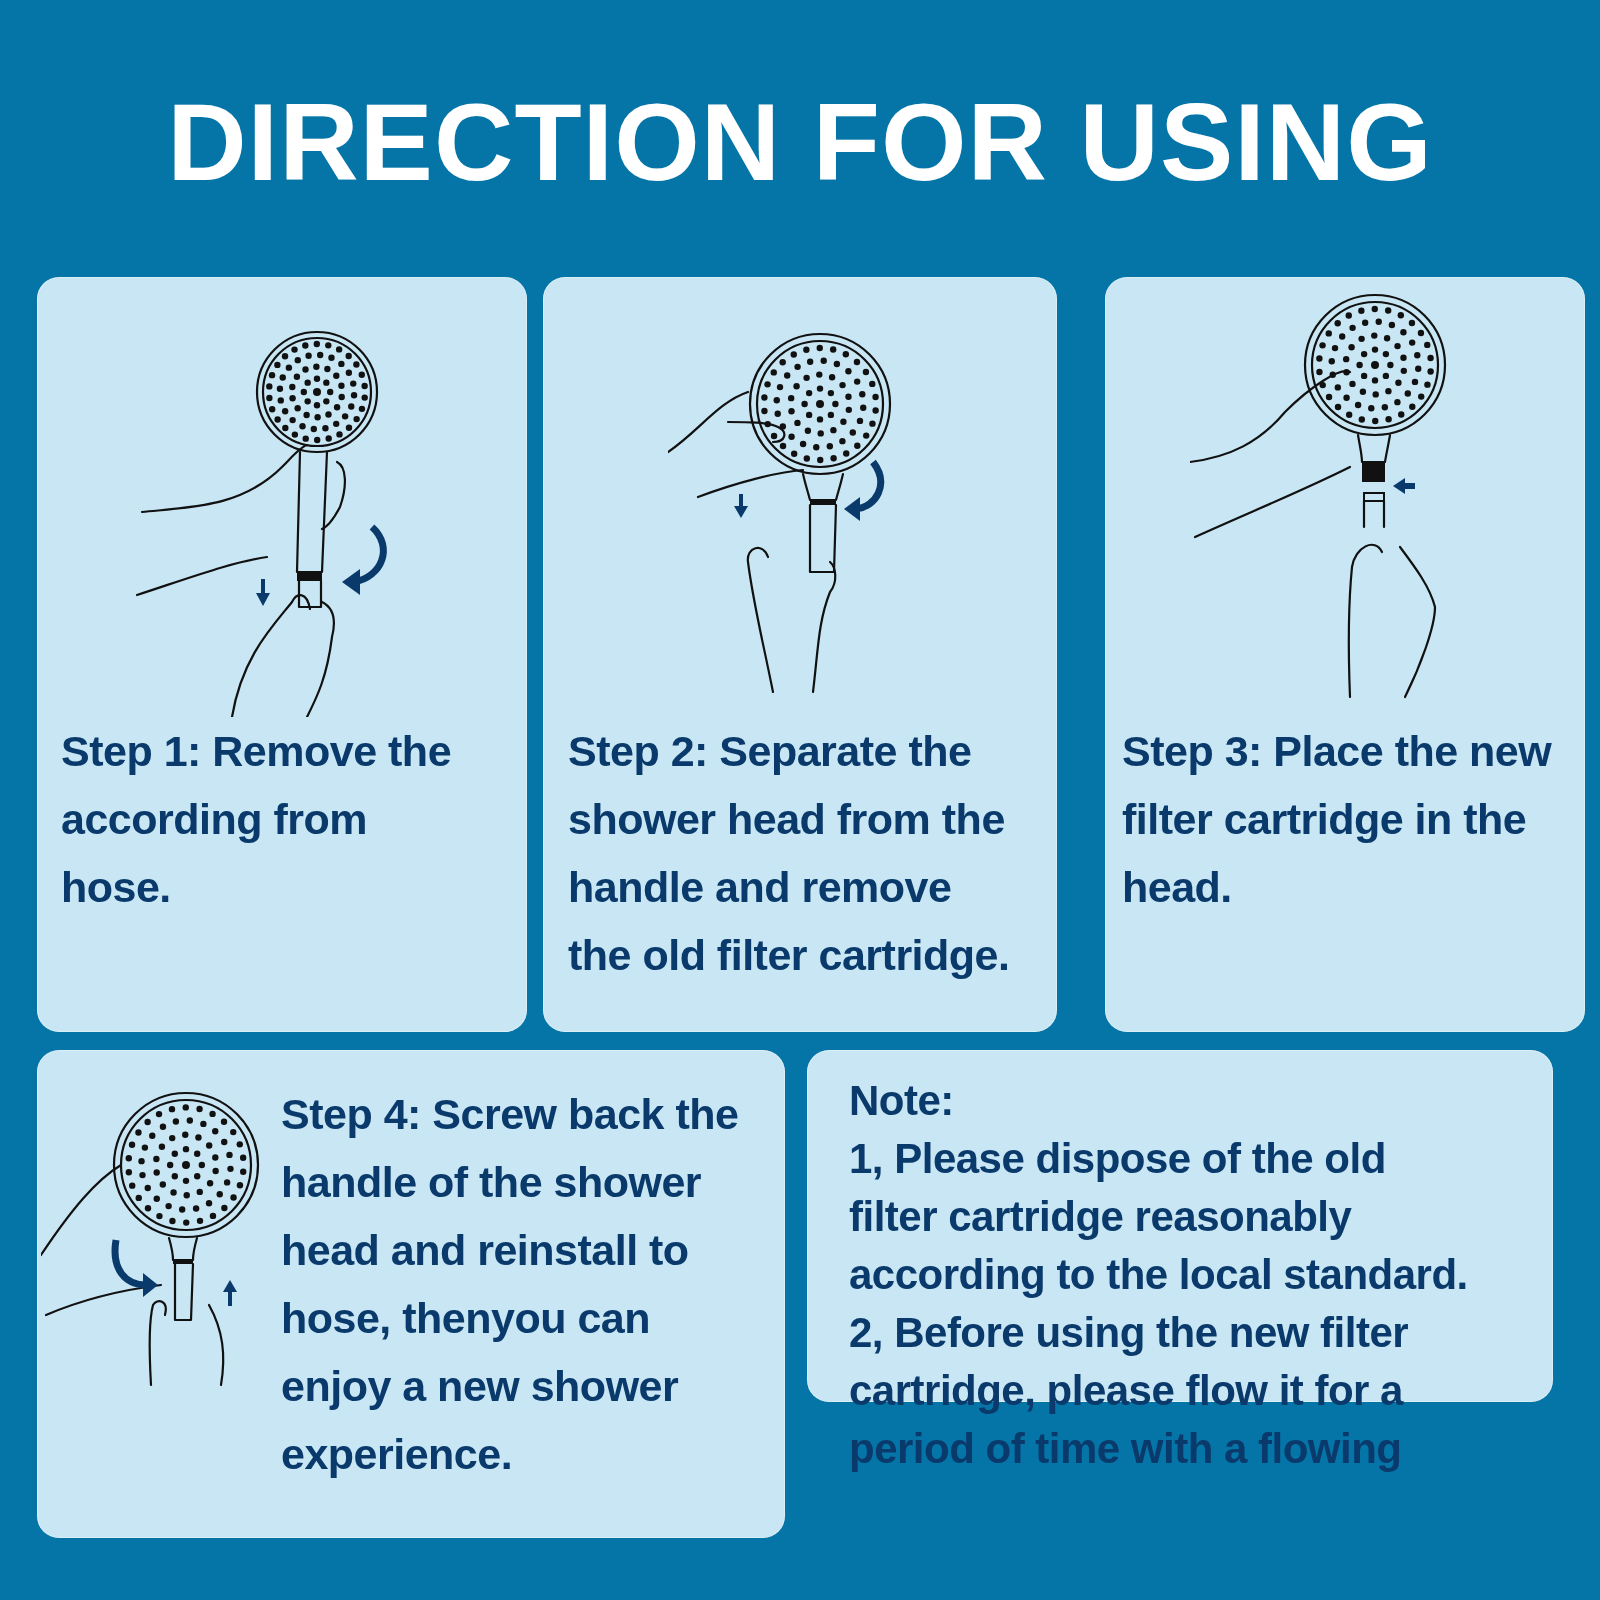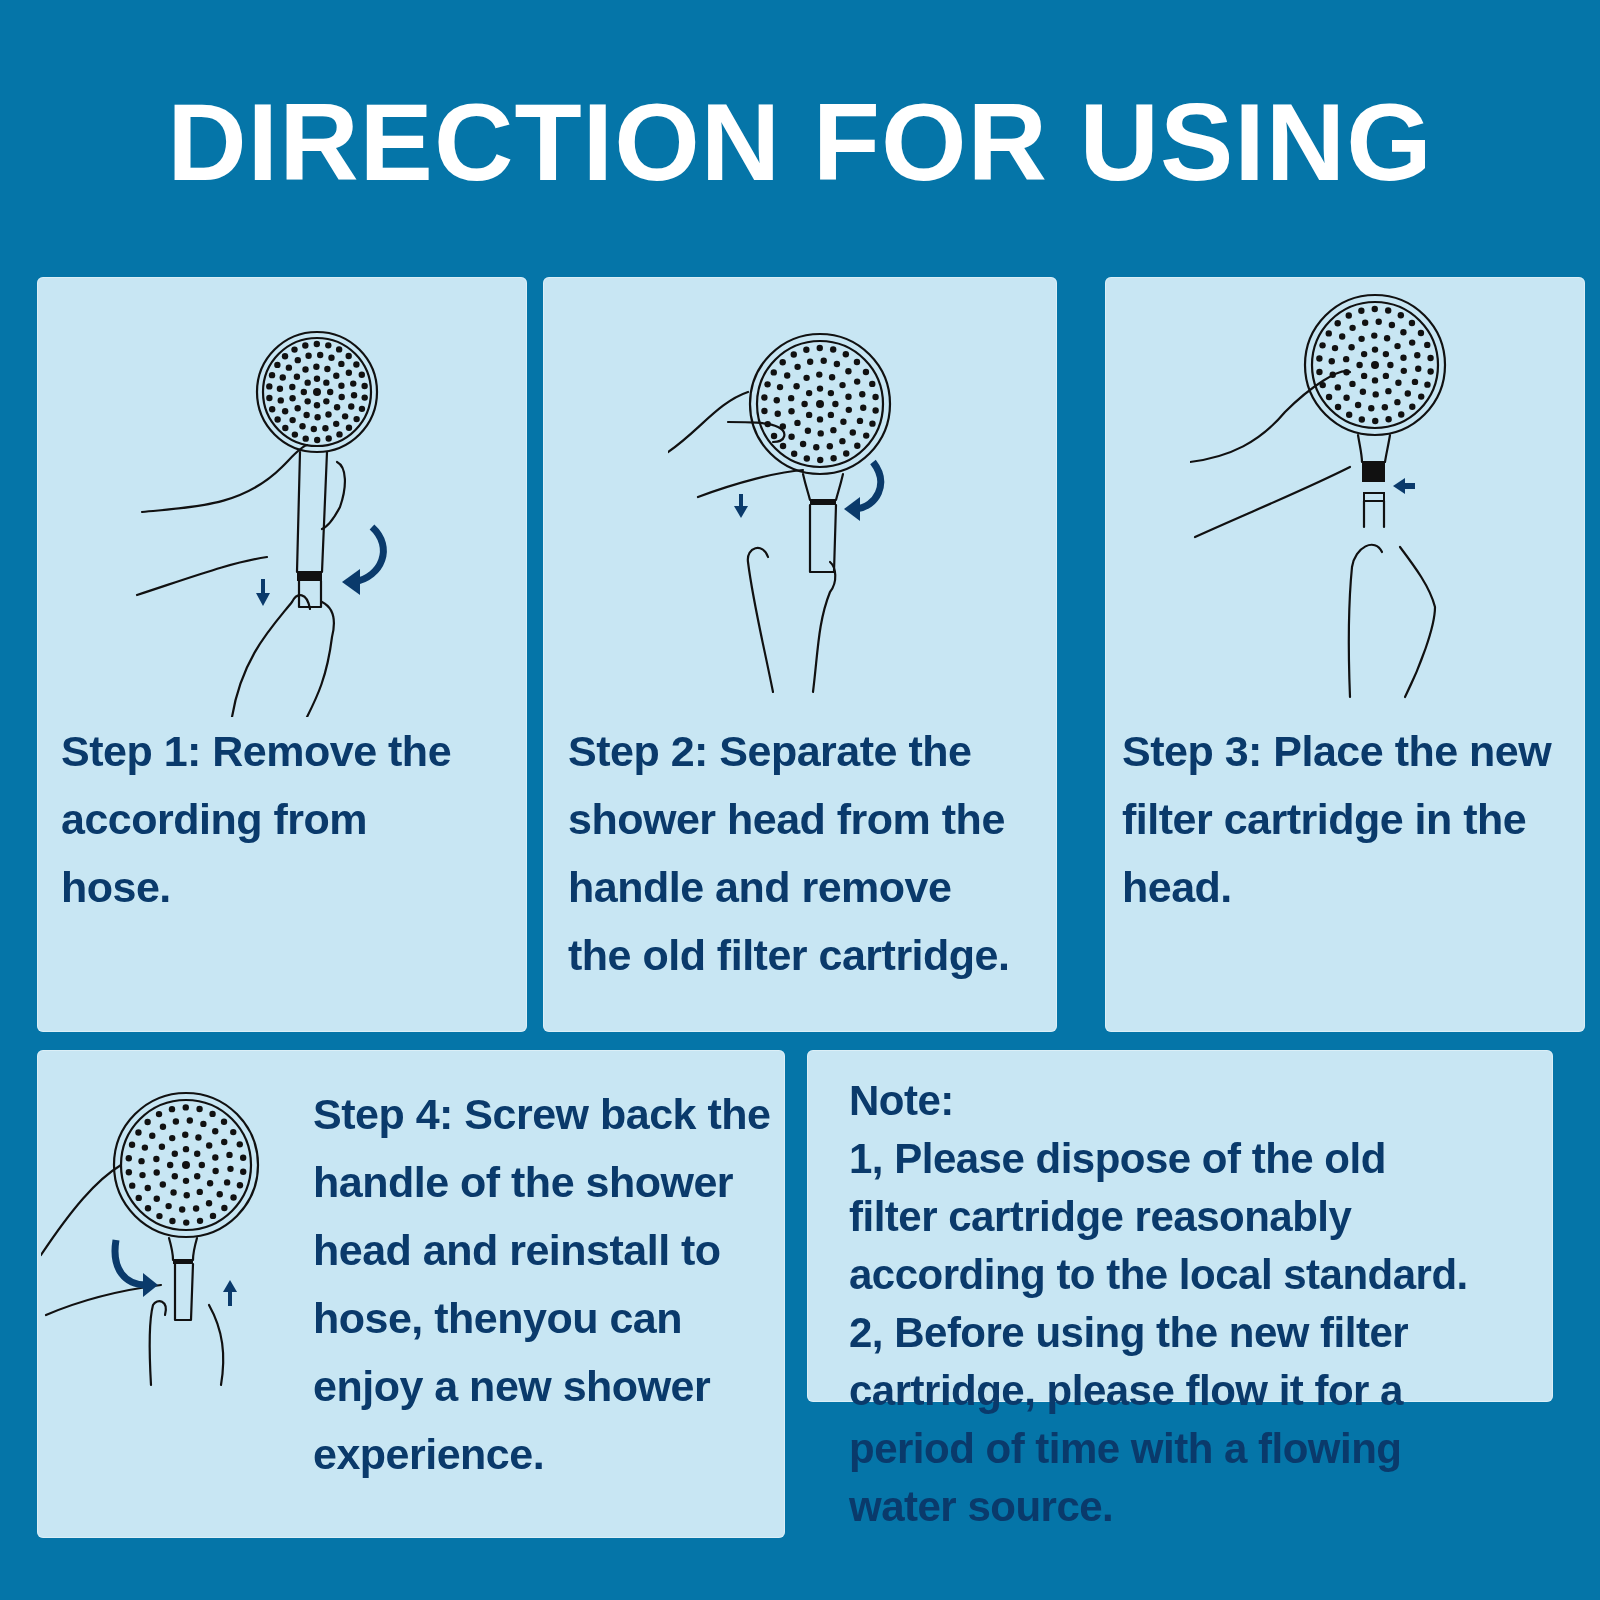--- a/index.html
+++ b/index.html
@@ -14,41 +14,41 @@
     position: absolute; left: 0; top: 82px; width: 1600px;
     text-align: center;
     color: #FFFFFF;
     font-size: 110px; font-weight: bold;
     letter-spacing: 1px;
     line-height: 120px;
   }
   .panel {
     position: absolute;
     background: #C8E6F3;
-    border-radius: 6px;
+    border-radius: 22px;
     box-shadow: 0 0 0 1px rgba(255,255,255,0.35) inset;
   }
   .p1 { left: 37px;  top: 277px; width: 490px; height: 755px; }
   .p2 { left: 543px; top: 277px; width: 514px; height: 755px; }
   .p3 { left: 1073px; top: 277px; width: 480px; height: 755px; margin-left: 32px; }
   .p4 { left: 37px;  top: 1050px; width: 748px; height: 488px; }
   .p5 { left: 807px; top: 1050px; width: 746px; height: 352px; }
 
   .step-text {
     position: absolute;
     color: #0A3A6B;
     font-weight: bold;
     font-size: 43px;
     line-height: 68px;
     letter-spacing: -0.5px;
   }
   .p1 .step-text { left: 24px; top: 440px; width: 460px; }
   .p2 .step-text { left: 25px; top: 440px; width: 488px; }
   .p3 .step-text { left: 17px; top: 440px; width: 462px; }
-  .p4 .step-text { left: 244px; top: 30px; width: 500px; margin-left: 32px; }
+  .p4 .step-text { left: 244px; top: 30px; width: 500px; }
   .note {
     position: absolute; left: 42px; top: 22px; width: 700px;
     color: #0A3A6B; font-weight: bold;
     font-size: 42px; line-height: 58px; letter-spacing: -0.5px;
   }
   .note div { white-space: nowrap; }
   .illus { position: absolute; }
   .p1 .illus { left: 95px; top: 40px; width: 300px; height: 400px; }
   .p2 .illus { left: 125px; top: 45px; width: 300px; height: 380px; }
   .p3 .illus { left: 85px; top: 10px; width: 320px; height: 415px; }
@@ -478,15 +478,14 @@
 
 <div class="panel p5">
   <div class="note">
     <div>Note:</div>
     <div>1, Please dispose of the old</div>
     <div>filter cartridge reasonably</div>
     <div>according to the local standard.</div>
     <div>2, Before using the new filter</div>
     <div>cartridge, please flow it for a</div>
     <div>period of time with a flowing</div>
-    <div>water source.</div>
   </div>
 </div>
 
 </body></html>

